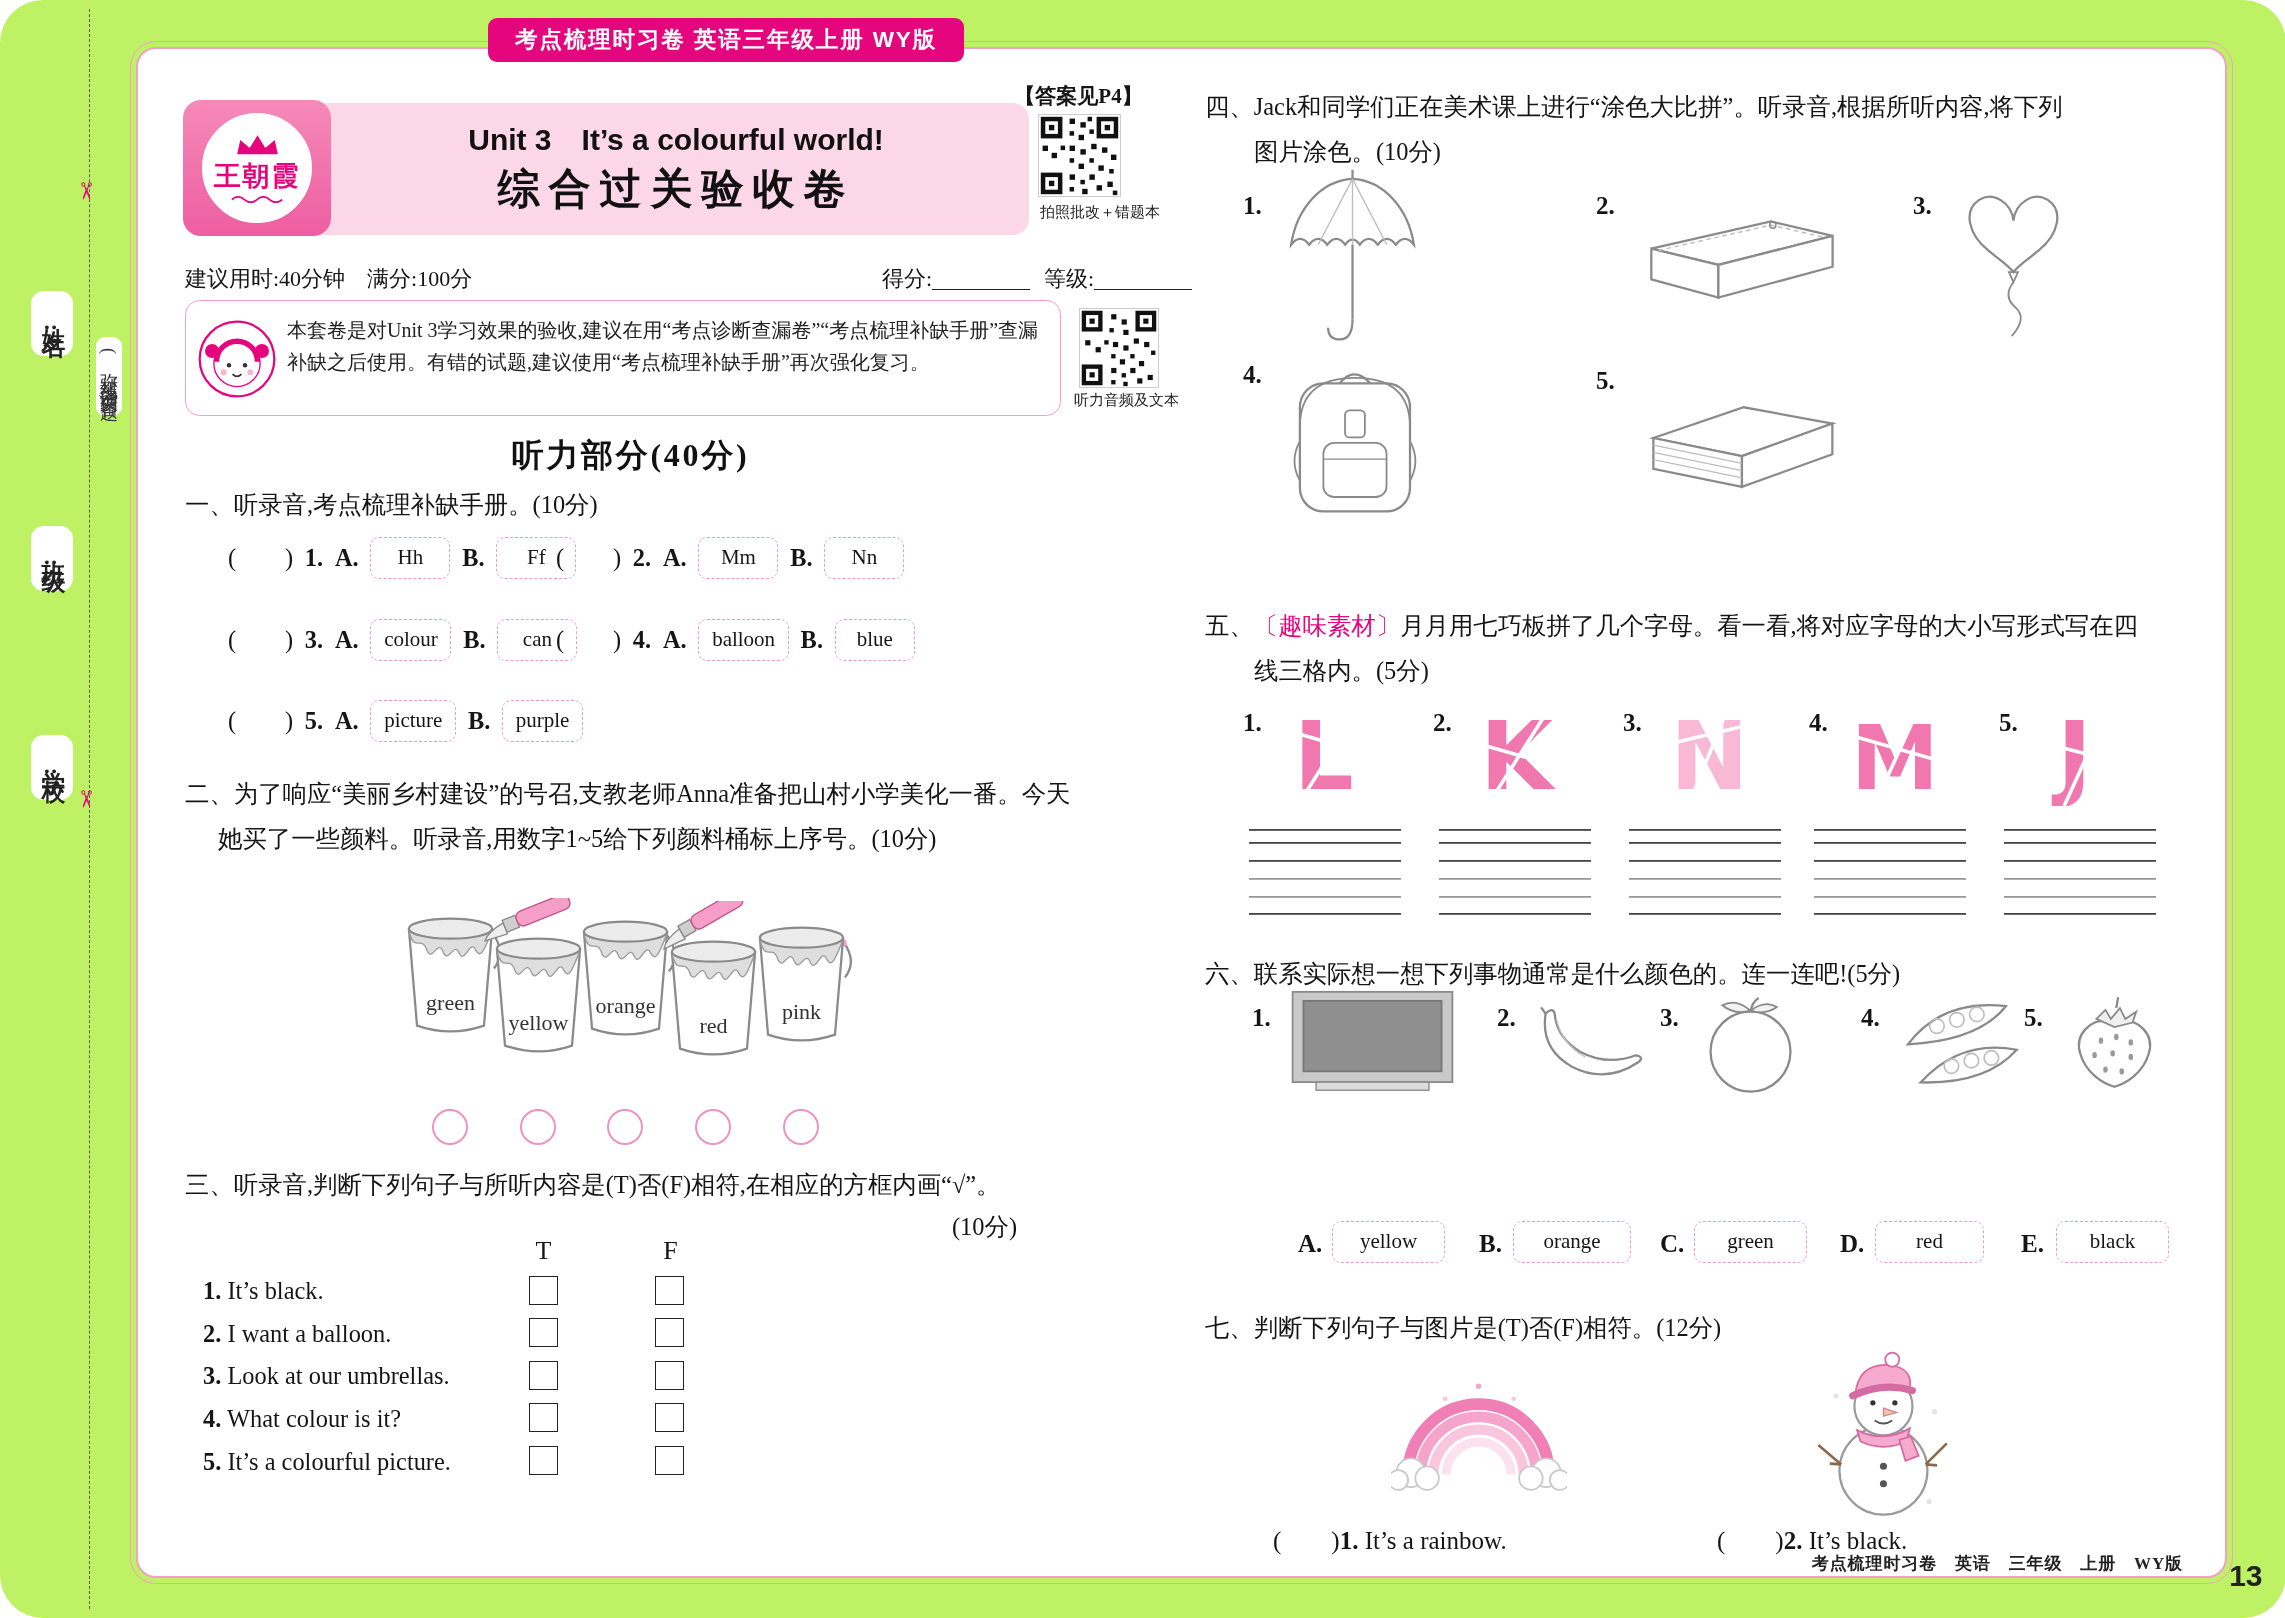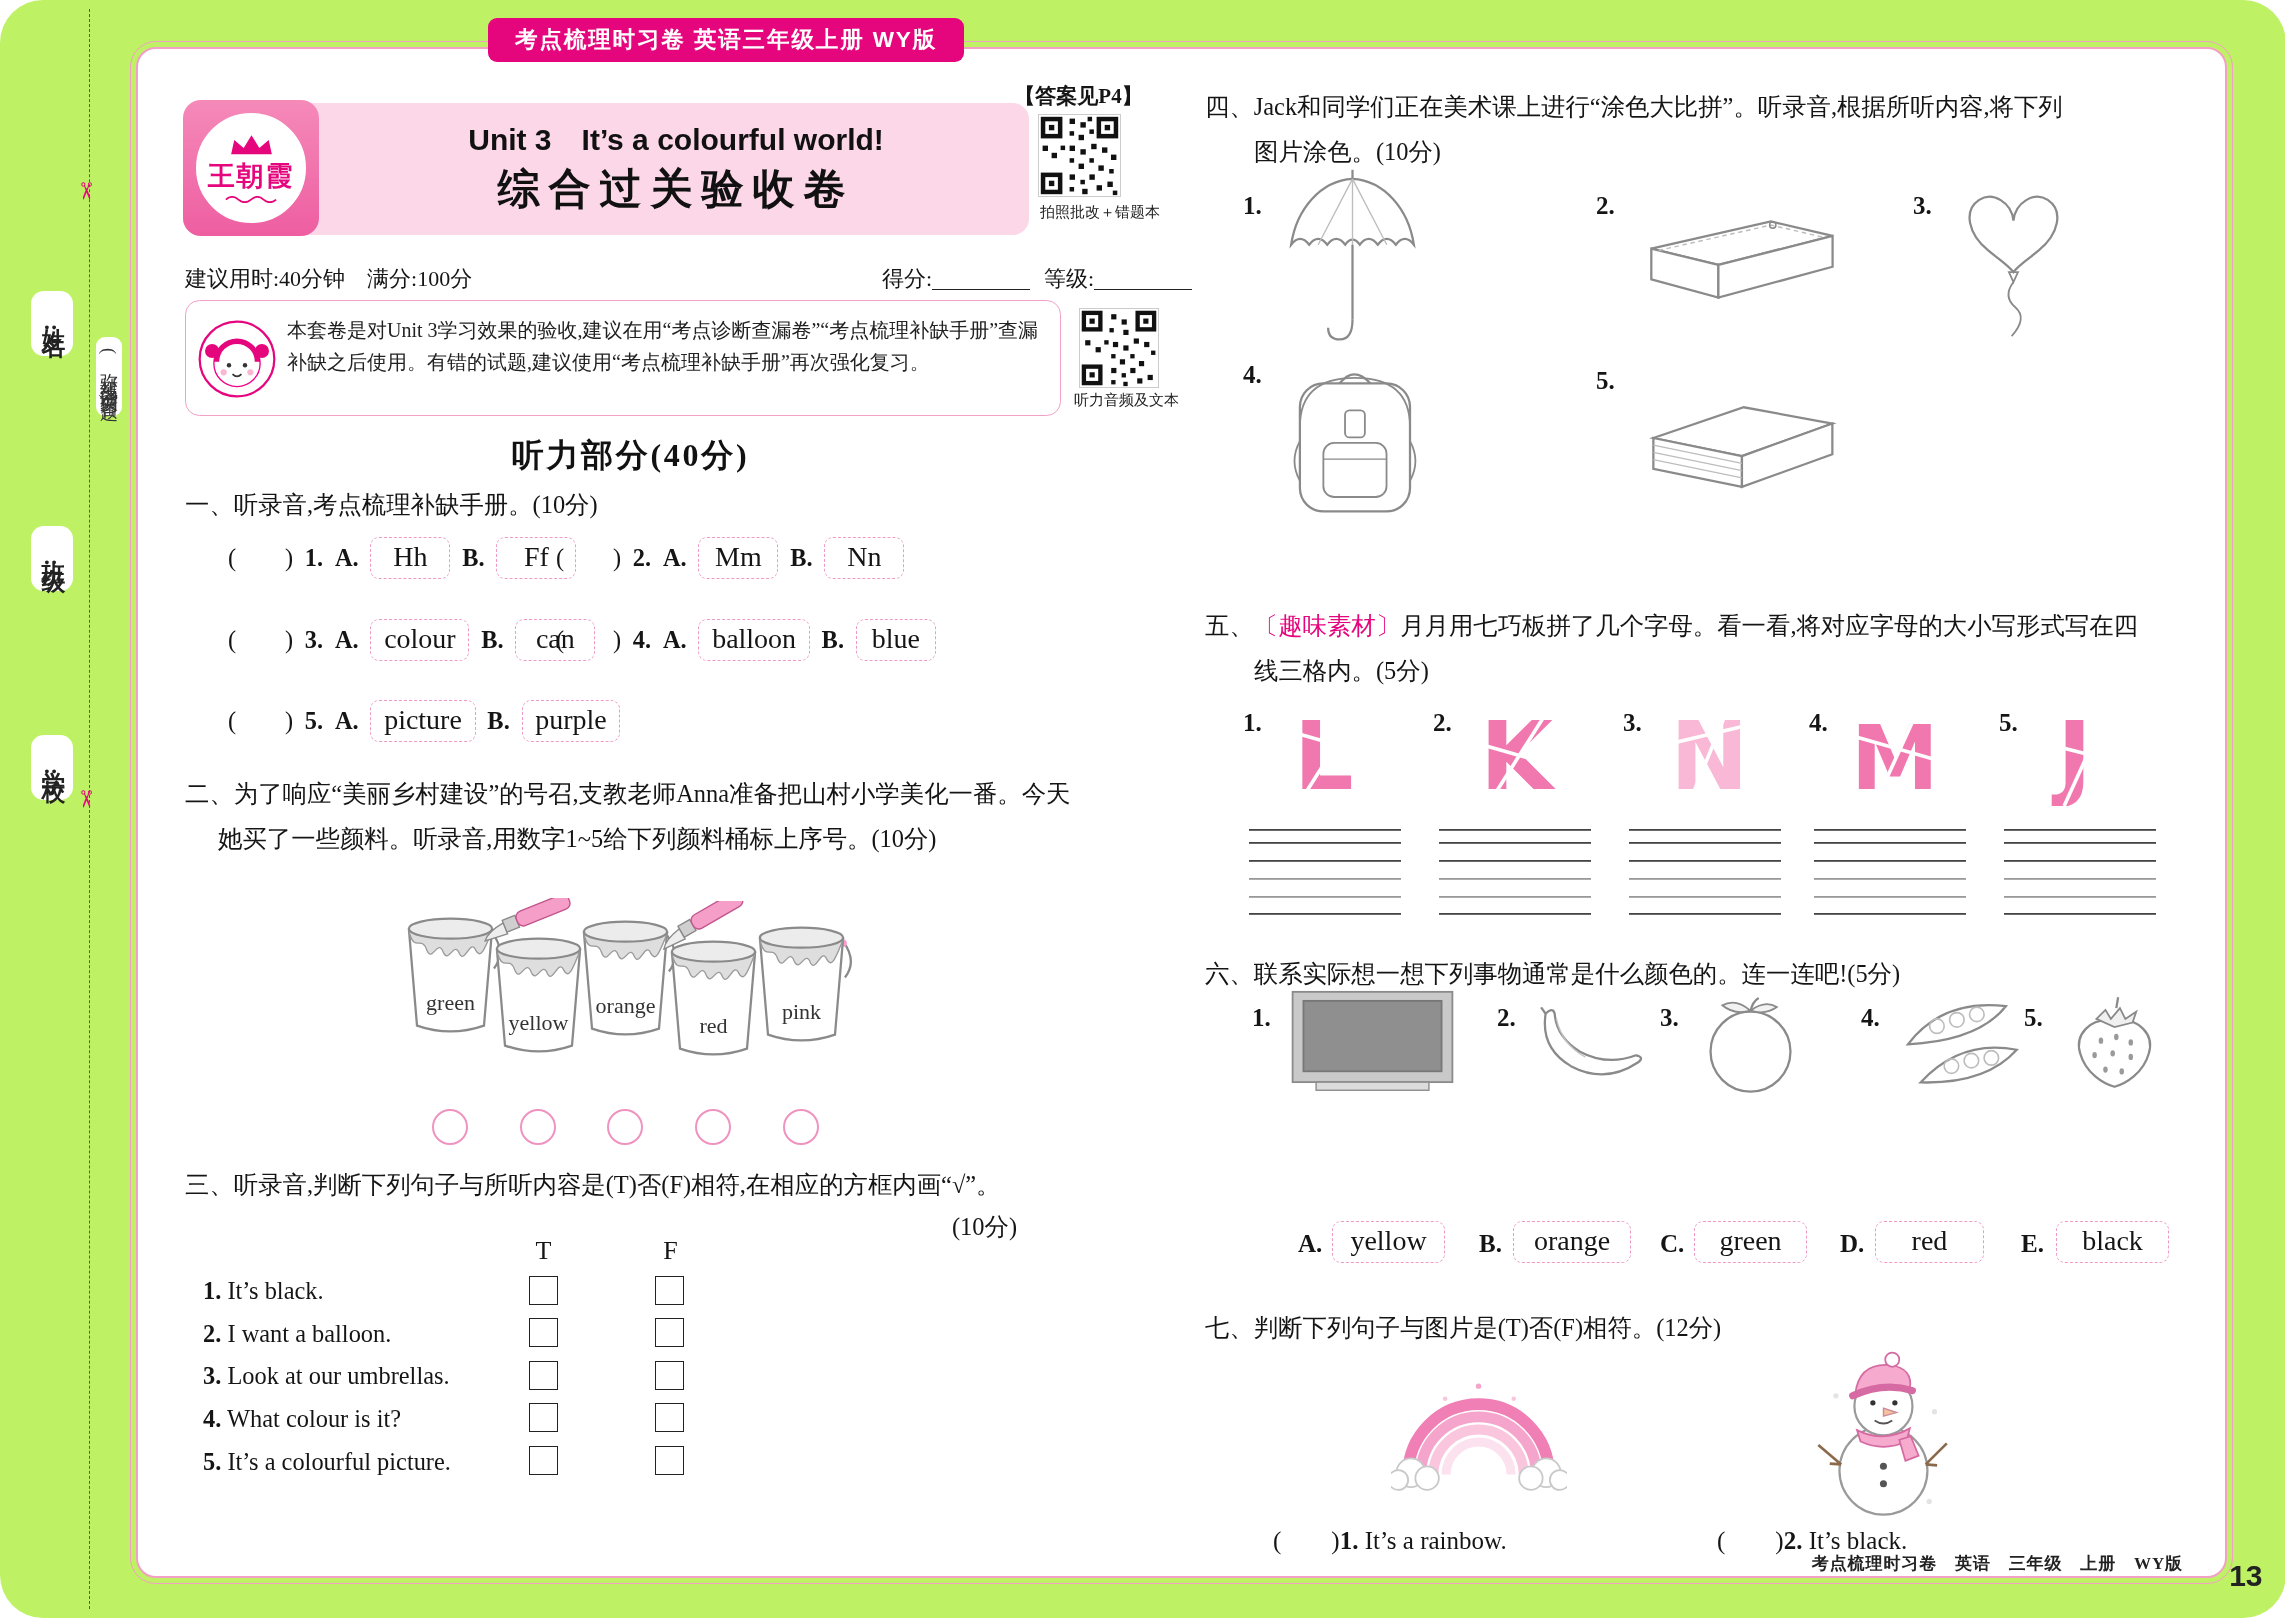--- a/index.html
+++ b/index.html
@@ -18,21 +18,21 @@
   
   .sheet{position:absolute;left:136px;top:47px;width:2091px;height:1531px;background:#fff;
          border:2.7px solid #f2a0c6;outline:1.8px solid #f2a0c6;outline-offset:5.4px;border-radius:20px}
   .badge{position:absolute;left:488px;top:18px;background:#e5067e;color:#fff;
          font-family:"Liberation Sans",sans-serif;font-size:22.6px;font-weight:bold;
          padding:6.3px 27px;border-radius:9px;letter-spacing:1.8px;z-index:5}
   .pageno{position:absolute;right:23.5px;bottom:25px;font-size:30px;font-weight:bold;
           font-family:"Liberation Sans",sans-serif;color:#222}
   
   .banner{position:absolute;left:45px;top:54px;width:846px;height:132px;background:#fbd7e8;border-radius:16.3px}
-  .logo{position:absolute;left:45px;top:51px;width:136px;height:136px;border-radius:18px;
+  .logo{position:absolute;left:45px;top:51px;width:148px;height:136px;border-radius:18px;
         background:linear-gradient(#f58ab9,#ee5ea1);display:flex;align-items:center;justify-content:center;z-index:2}
   .logo-circle{width:110px;height:110px;border-radius:50%;background:#fff;border:2.7px solid #fff;
         display:flex;flex-direction:column;align-items:center;justify-content:center;gap:1.8px}
   .logo-name{font-size:27px;font-weight:bold;color:#e5067e;letter-spacing:1.8px}
   .unit-line{position:absolute;left:194px;top:71px;width:688px;text-align:center;
         font-family:"Liberation Sans",sans-serif;font-size:30px;font-weight:bold;color:#111}
   .exam-title{position:absolute;left:194px;top:112px;width:688px;text-align:center;
         font-family:"Liberation Sans",sans-serif;font-size:42px;font-weight:bold;letter-spacing:9px;color:#111}
   .answer-ref{position:absolute;left:859px;top:33px;width:163px;text-align:center;font-size:21px;font-weight:bold}
   .qr{position:absolute;border:0.9px solid #ccc}
@@ -42,21 +42,21 @@
   .blank{display:inline-block;width:98px;height:23.5px;border-bottom:1.8px solid #222;vertical-align:-3.6px}
   .notebox{position:absolute;left:47px;top:251px;width:876px;height:116px;border:1.8px solid #f2a0c6;border-radius:14.5px}
   .note-text{position:absolute;left:101px;top:12.7px;width:760px;font-size:20px;line-height:1.62;color:#222}
   .avatar-wrap{position:absolute;left:11px;top:18px;width:80px;height:80px}
   
   .part-title{position:absolute;text-align:center;font-family:Liberation Serif, serif;
               font-size:32px;font-weight:bold;color:#111;letter-spacing:2.7px}
   .sec{position:absolute;font-size:24.4px;color:#151515}
   .inum{font-weight:bold}
   .opt{display:inline-block;border:1.8px dashed #ef9ac4;border-radius:9px;min-width:80px;height:42px;
-       line-height:38px;text-align:center;font-size:28px;padding:0 12.7px;background:#fff}
+       line-height:38px;text-align:center;font-size:21px;padding:0 12.7px;background:#fff}
   .qitem{position:absolute;display:inline-flex;align-items:center;gap:11.8px;font-size:24.4px}
   .cb{position:absolute;width:29px;height:29px;border:1.8px solid #222;background:#fff}
   .circ{position:absolute;width:36px;height:36px;border:2.7px solid #ef93c0;border-radius:50%;background:#fff}
   .bucket{position:absolute;width:109px;height:194px}
   .bucket-label{position:absolute;left:0;top:112px;width:100%;text-align:center;font-size:22px;color:#333}
   .tf-head{position:absolute;font-size:26px;width:33px;text-align:center}
   .sentence{position:absolute;font-size:24.4px}
   .wblock{position:absolute;width:152px;height:86px;background-repeat:no-repeat;
      background-image:linear-gradient(#444,#444),linear-gradient(#444,#444),
        linear-gradient(#444,#444),linear-gradient(#999,#999),linear-gradient(#999,#999),linear-gradient(#444,#444);

